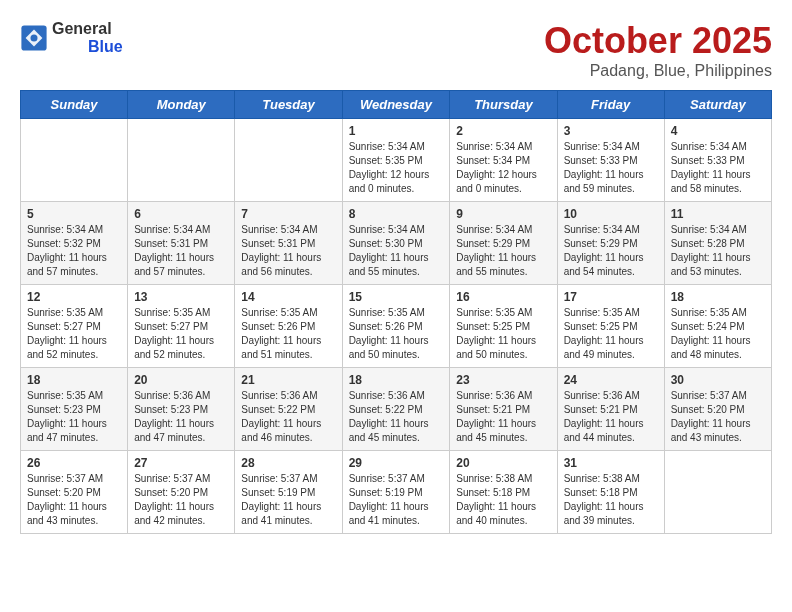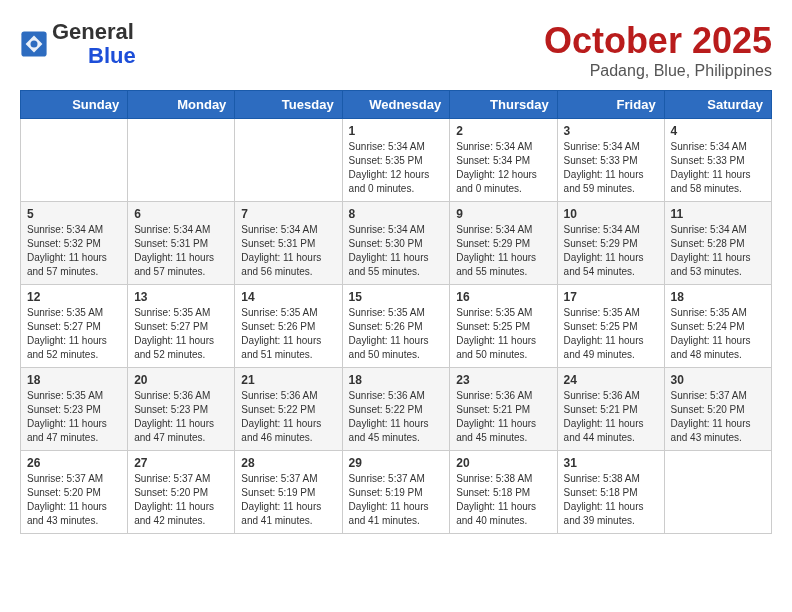--- a/index.html
+++ b/index.html
@@ -15,21 +15,21 @@
       justify-content: space-between;
       align-items: flex-start;
       margin-bottom: 10px;
     }
     .logo {
       display: flex;
       align-items: center;
       gap: 4px;
     }
     .logo-text {
-      font-size: 22px;
+      font-size: 16px;
       font-weight: bold;
       color: #333;
       line-height: 1.1;
     }
     .logo-blue { color: #1d4ed8; margin-left: 36px; }
     .logo-icon {
       width: 28px;
       height: 28px;
     }
     .title-section {
@@ -45,24 +45,25 @@
       color: #555;
     }
     .calendar {
       width: 100%;
       border-collapse: collapse;
       border: 1px solid #ccc;
     }
     .calendar th {
       background-color: #2d6cc0;
       color: #fff;
-      text-align: right;
+      text-align: center;
       padding: 6px 8px;
       font-size: 13px;
       border: 1px solid #1a5aaa;
+      font-style: italic;
     }
     .calendar td {
       vertical-align: top;
       padding: 5px 6px;
       border: 1px solid #ccc;
       width: 108px;
       min-height: 80px;
       font-size: 10.5px;
       color: #333;
       background: #fff;

